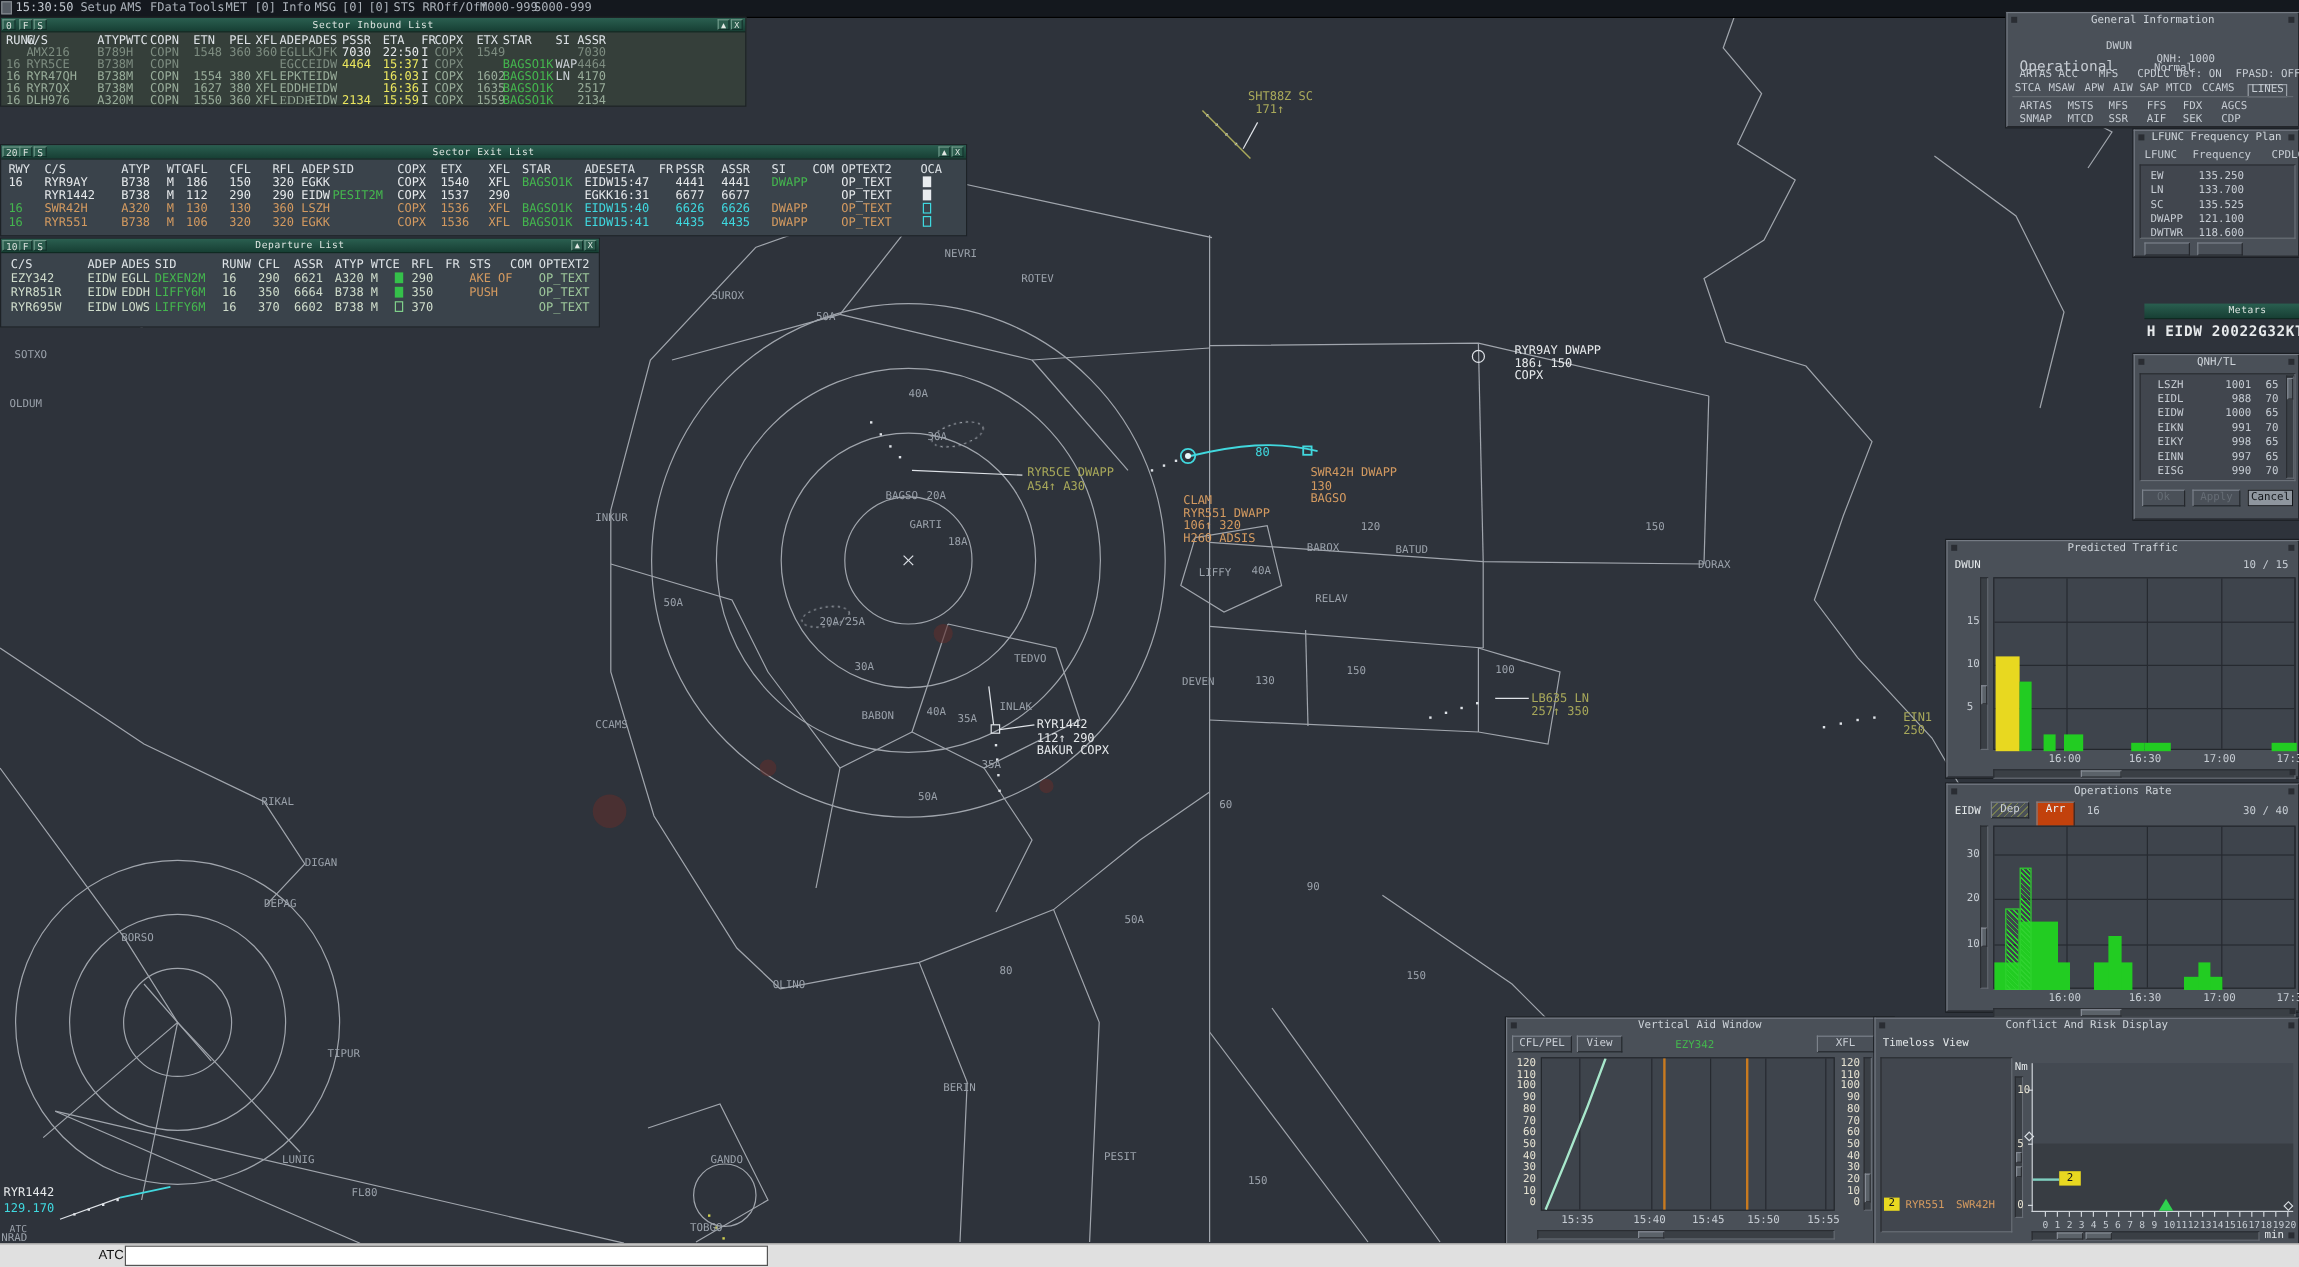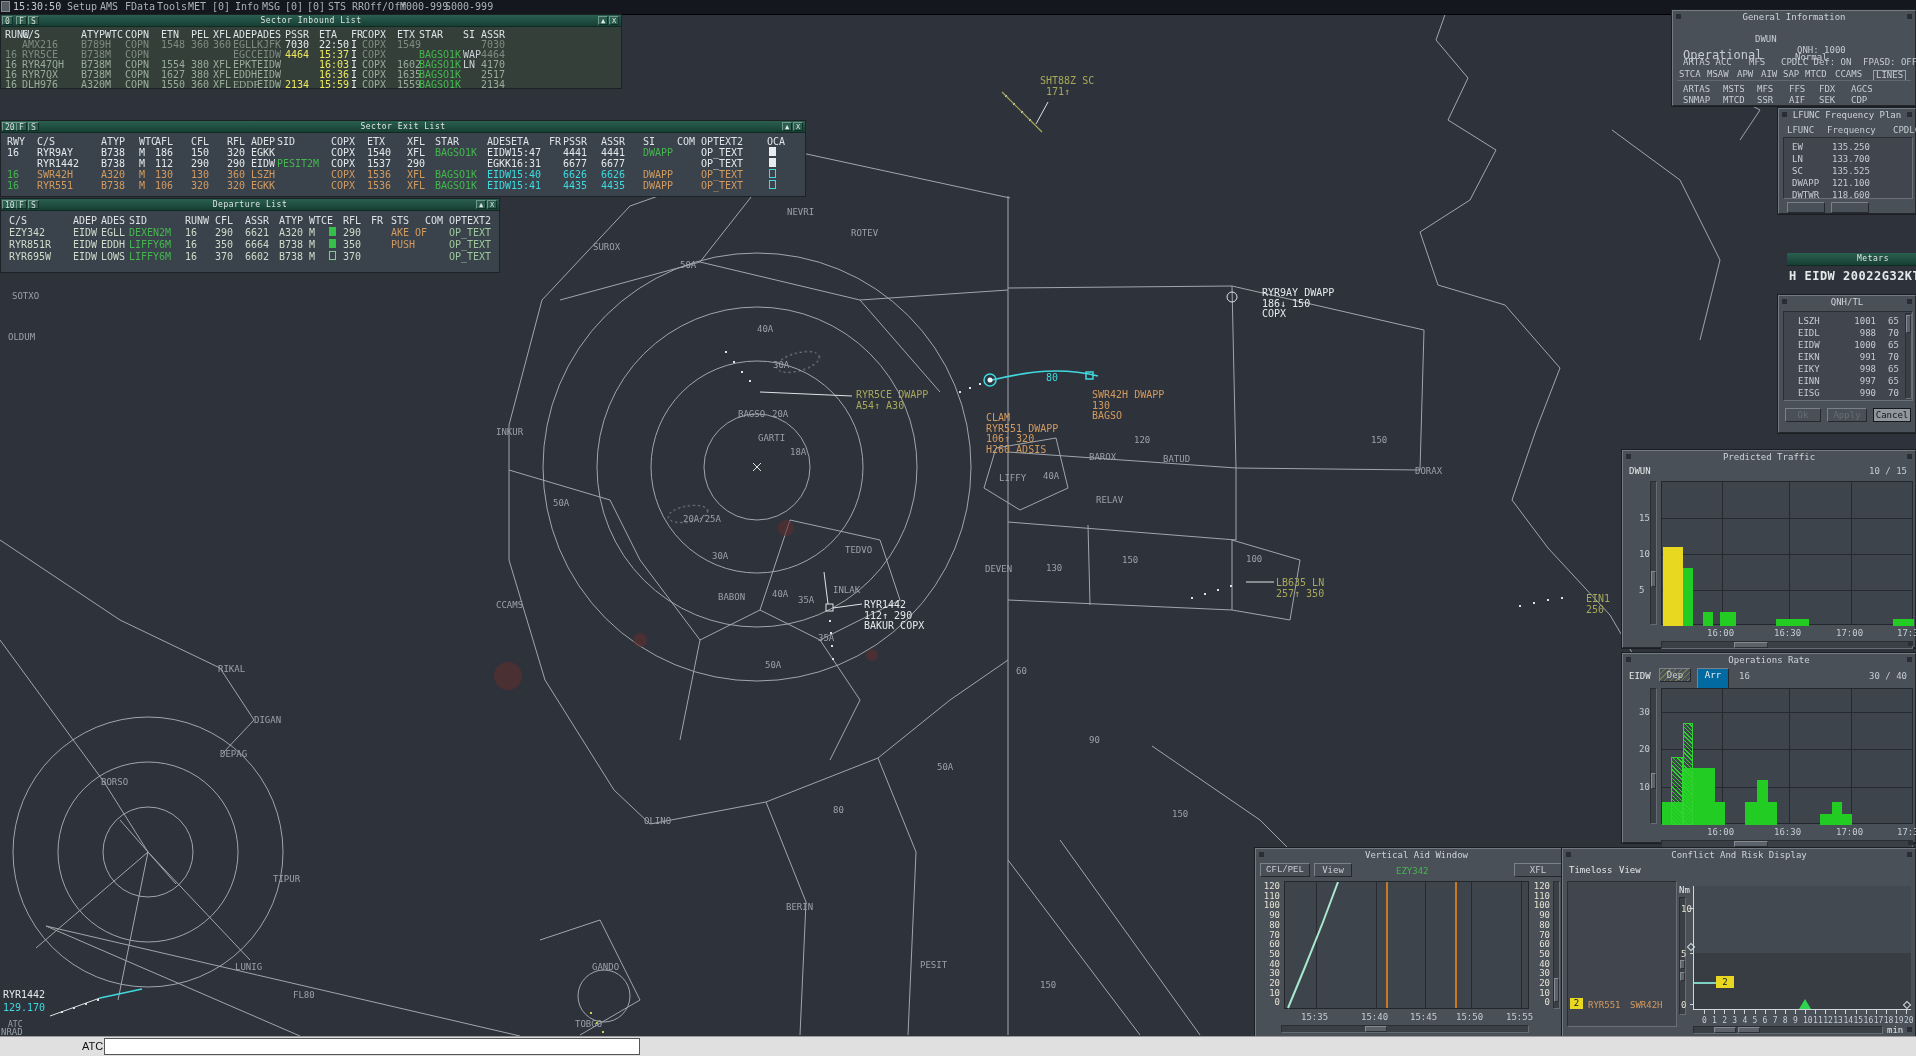--- a/index.html
+++ b/index.html
@@ -694,21 +694,21 @@
           <div class="scroll-thumb" style="position: absolute; left: 72px; top: 0px; width: 34px; height: 6px;"></div>
         </div>
         <div class="pdot" style="right: 2px; top: 190px;"></div>
       </div>
       <div class="win panel" style="position: absolute; left: 1622px; top: 653px; width: 294px; height: 190px;">
         <div class="ptitle">Operations Rate</div>
         <div class="pdot" style="left: 3px;"></div>
         <div class="pdot" style="right: 3px;"></div>
         <span class="ptext" style="left: 6px; top: 17px; color: rgb(228, 232, 234);">EIDW</span>
         <div class="btn3d" style="position: absolute; left: 36px; top: 14px; width: 32px; height: 14px; line-height: 12px; background: repeating-linear-gradient(135deg, rgb(74, 80, 88) 0px, rgb(74, 80, 88) 3px, rgb(118, 125, 82) 3px, rgb(118, 125, 82) 4px);">Dep</div>
-        <div class="btn3d" style="position: absolute; left: 74px; top: 14px; width: 32px; height: 26px; line-height: 12px; background: #0369a1; color: rgb(234, 244, 251);">Arr</div>
+        <div class="btn3d" style="position: absolute; left: 74px; top: 14px; width: 32px; height: 26px; line-height: 12px; background: #c2410c; color: rgb(234, 244, 251);">Arr</div>
         <span class="ptext" style="left: 116px; top: 17px;">16</span>
         <span class="ptext" style="right: 8px; top: 17px;">30 / 40</span>
         <div class="plot" style="position: absolute; left: 38px; top: 34px; width: 252px; height: 136px;">
           <div class="grid-h" style="top: 22.6667px;"></div>
           <div class="grid-h" style="top: 60.4444px;"></div>
           <div class="grid-h" style="top: 98.2222px;"></div>
           <div class="grid-v" style="left: 60px;"></div>
           <div class="grid-v" style="left: 127px;"></div>
           <div class="grid-v" style="left: 189px;"></div>
           <div class="grid-v" style="left: 250px;"></div>
@@ -734,21 +734,21 @@
         </div>
         <div class="scroll-track" style="position: absolute; left: 38px; top: 186px; width: 252px; height: 8px;">
           <div class="scroll-thumb" style="position: absolute; left: 72px; top: 0px; width: 34px; height: 6px;"></div>
         </div>
         <div class="pdot" style="right: 2px; top: 186px;"></div>
       </div>
       <div class="win panel" style="position: absolute; left: 1255px; top: 848px; width: 323px; height: 190px;">
         <div class="ptitle">Vertical Aid Window</div>
         <div class="pdot" style="left: 3px;"></div>
         <div class="pdot" style="right: 3px;"></div>
-        <div class="btn3d" style="position: absolute; left: 4px; top: 14px; width: 50px; height: 14px; line-height: 12px; font-family: Liberation Mono, monospace;">CFL/PEL</div>
+        <div class="btn3d" style="position: absolute; left: 4px; top: 14px; width: 50px; height: 14px; line-height: 12px;">CFL/PEL</div>
         <div class="btn3d" style="position: absolute; left: 58px; top: 14px; width: 38px; height: 14px; line-height: 12px;">View</div>
         <span class="ptext" style="left: 140px; top: 17px; color: rgb(68, 182, 78);">EZY342</span>
         <div class="btn3d" style="position: absolute; left: 258px; top: 14px; width: 48px; height: 14px; line-height: 12px;">XFL</div>
         <div class="plot" style="position: absolute; left: 28px; top: 32px; width: 245px; height: 128px;">
           <div class="grid-v" style="left: 31px;"></div>
           <div class="grid-v" style="left: 91px;"></div>
           <div class="grid-v" style="left: 140px;"></div>
           <div class="grid-v" style="left: 186px;"></div>
           <div class="grid-v" style="left: 236px;"></div>
           <div class="grid-v" style="left: 101px; background: rgb(200, 122, 32); width: 2px;"></div>

